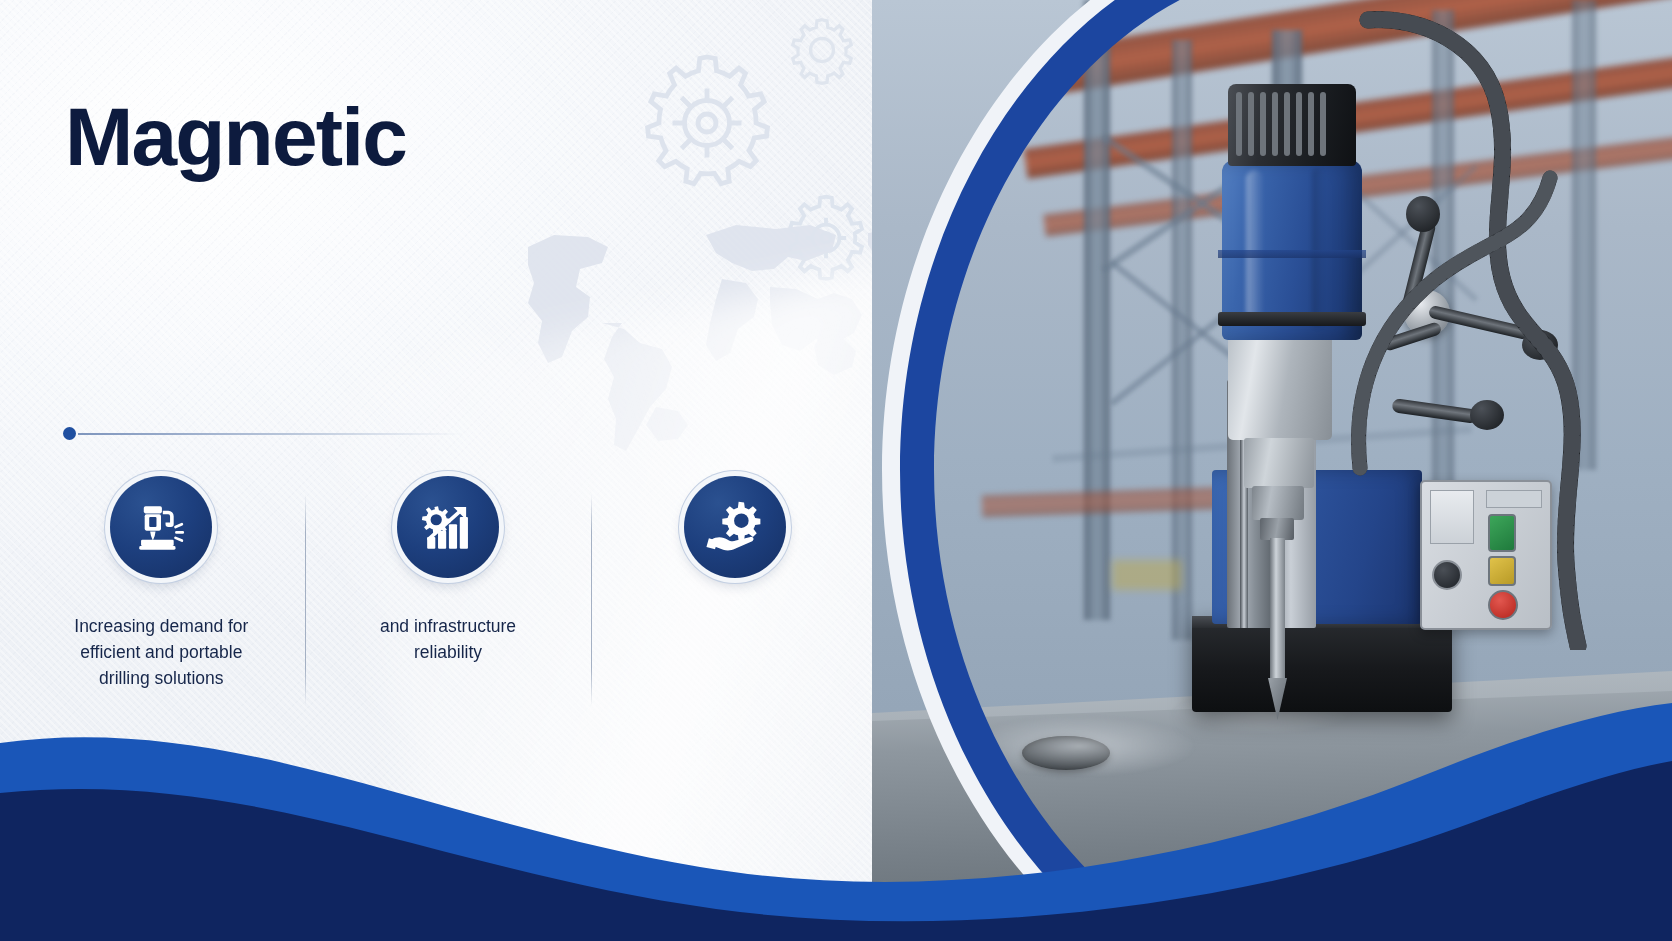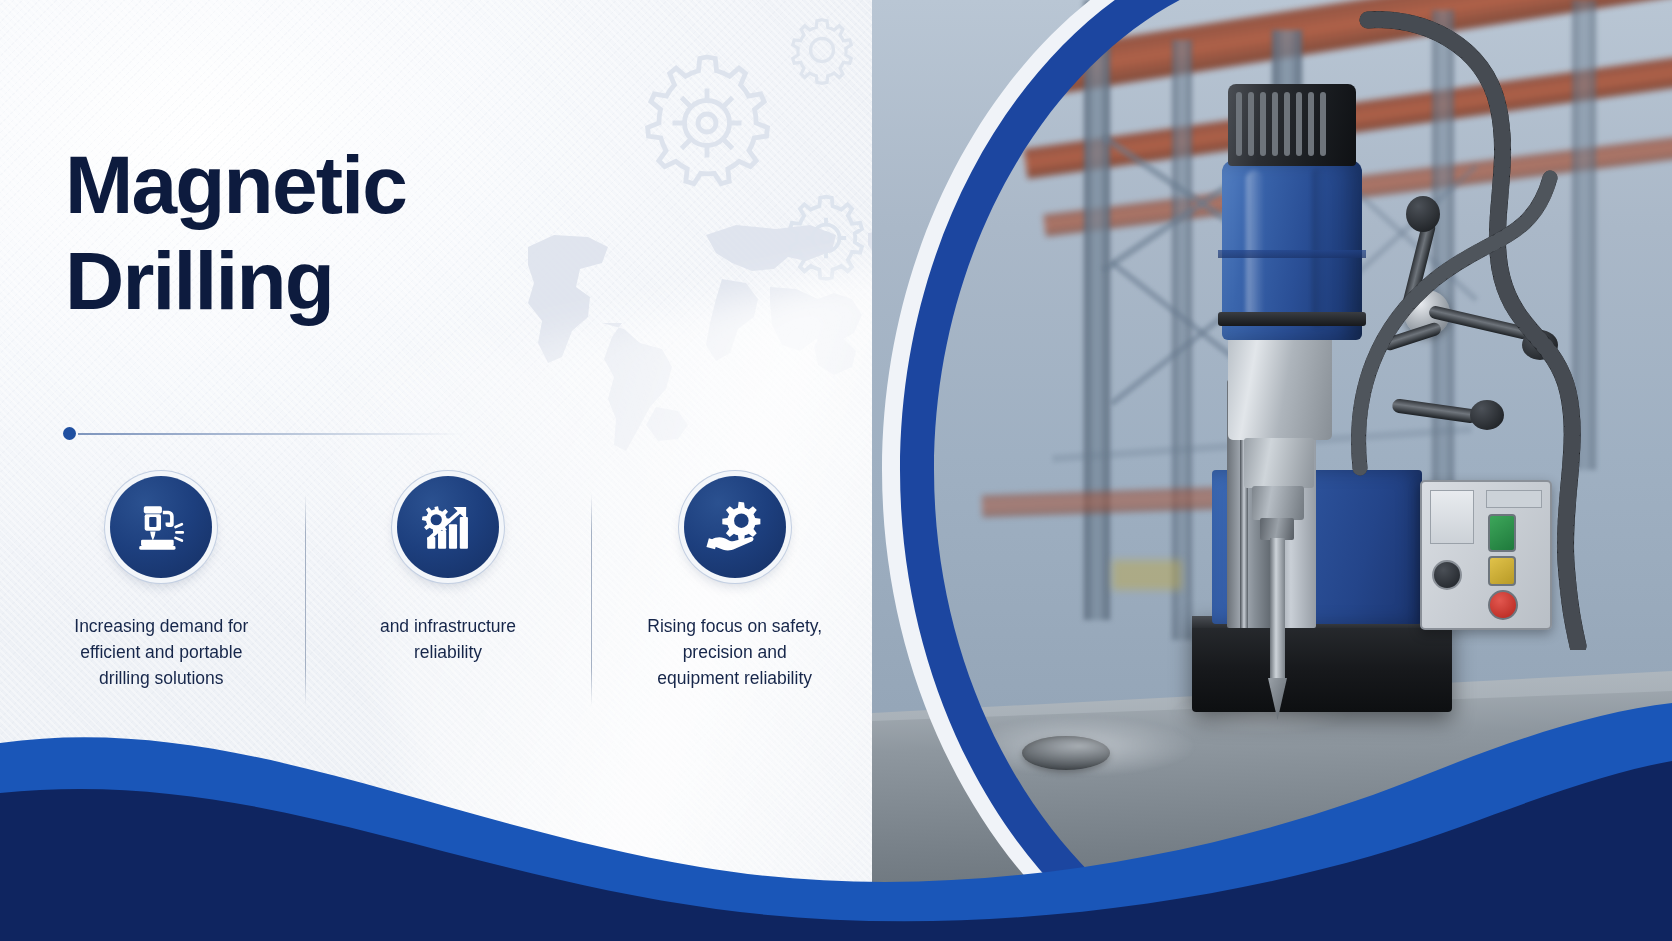--- a/index.html
+++ b/index.html
@@ -103,21 +103,21 @@
   }
 
   
   .title-block { position:absolute; left:65px; top:96px; width:760px; }
   .t-line {
     font-weight:700;
     letter-spacing:-1.8px;
     line-height:1.0;
   }
   .t1, .t2 { font-size:82px; color:#0d1b3e; }
-  .t1 { margin-bottom:14px;margin-top:48px; }
+  .t1 { margin-bottom:14px; }
   .t2 { margin-bottom:16px; }
   .t3 { font-size:82px; color:#1a4fa3; }
 
   .rule-wrap { position:absolute; left:63px; top:427px; display:flex; align-items:center; width:400px; }
   .rule-dot {
     width:13px; height:13px; border-radius:50%;
     background:#1f4fa0; flex:0 0 auto;
   }
   .rule-line {
     height:2px; flex:1 1 auto;
@@ -313,21 +313,20 @@
     </div>
 
     <svg class="arc" viewBox="0 0 430 1100" preserveAspectRatio="none">
       <path d="M430 0 C210 0, 10 250, 10 550 C10 850, 210 1100, 430 1100 L430 1060 C236 1060, 54 832, 54 550 C54 268, 236 40, 430 40 Z" fill="#f0f3f8"></path>
       <path d="M430 14 C222 14, 28 254, 28 550 C28 846, 222 1086, 430 1086 L430 1052 C244 1052, 62 826, 62 550 C62 274, 244 48, 430 48 Z" fill="#1c46a0"></path>
     </svg>
   </div>
 
   <div class="title-block">
     <div class="t-line t1">Magnetic</div>
-    <div class="t-line t2">Drilling</div>
   </div>
 
   <div class="rule-wrap">
     <span class="rule-dot"></span>
     <span class="rule-line"></span>
   </div>
 
   <div class="features">
 
     <div class="feature">
@@ -378,25 +377,20 @@
       <div class="badge">
         <svg width="58" height="58" viewBox="0 0 64 64">
           <g fill="#ffffff">
             <path d="M36 4 l6 1 .8 5.8 a13 13 0 0 1 4.4 1.8 l4.6-3.6 4.2 4.2 -3.6 4.6 a13 13 0 0 1 1.8 4.4 l5.8 .8 0 6 -5.8 .8 a13 13 0 0 1-1.8 4.4 l3.6 4.6 -4.2 4.2 -4.6-3.6 a13 13 0 0 1-4.4 1.8 l-.8 5.8 -6 0 -.8-5.8 a13 13 0 0 1-4.4-1.8 l-4.6 3.6 -4.2-4.2 3.6-4.6 a13 13 0 0 1-1.8-4.4 l-5.8-.8 0-6 5.8-.8 a13 13 0 0 1 1.8-4.4 l-3.6-4.6 4.2-4.2 4.6 3.6 a13 13 0 0 1 4.4-1.8z"></path>
             <circle cx="39" cy="25" r="8" fill="#1d3f7e"></circle>
             <path d="M6 46 c6-4 13-3 18 0 c3 2 6 2 9 1 l16-4 c3-.8 5 3 2 4.6 L32 56 c-4 2-9 2.4-13 1 L6 52z"></path>
             <path d="M4 44 l9 4 -4 9 -9-4z" transform="rotate(-8 7 50)"></path>
           </g>
         </svg>
       </div>
-      <div class="f-text">
-        <div>Rising focus on safety,</div>
-        <div>precision and</div>
-        <div>equipment reliability</div>
-      </div>
     </div>
   </div>
 
   <svg class="waves" viewBox="0 0 1672 260" preserveAspectRatio="none">
     <path d="M0 62 C230 30, 430 140, 700 186 C960 230, 1240 170, 1430 92 C1520 56, 1600 30, 1672 22 L1672 260 L0 260 Z" fill="#1a56b8"></path>
     <path d="M0 112 C250 86, 440 190, 716 228 C980 264, 1270 216, 1460 146 C1546 114, 1614 90, 1672 80 L1672 260 L0 260 Z" fill="#0f2560"></path>
   </svg>
 
 </div>
 

